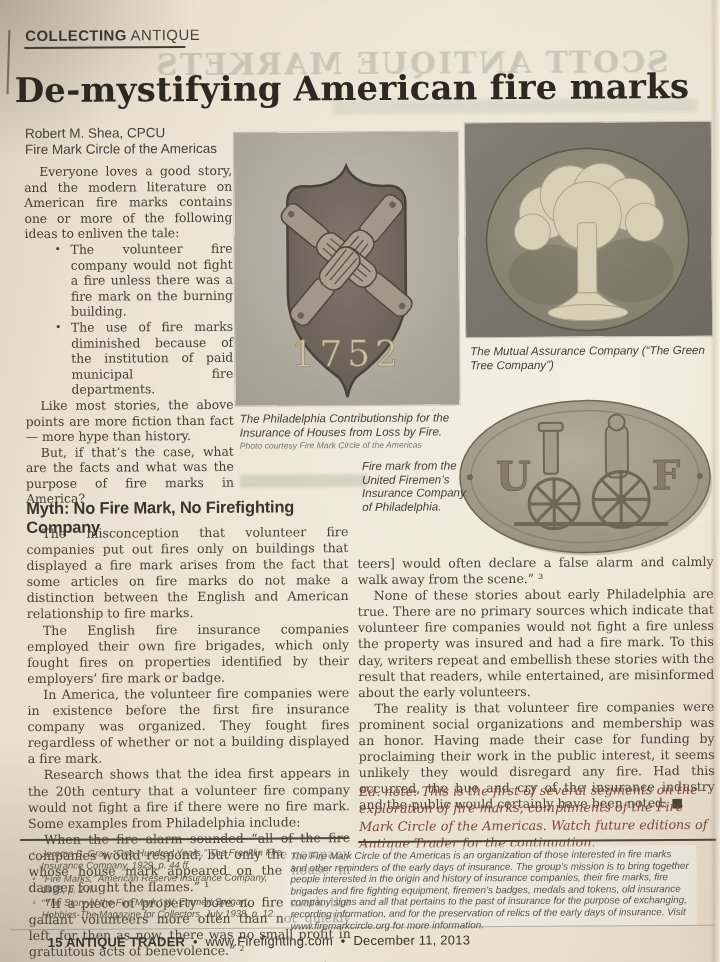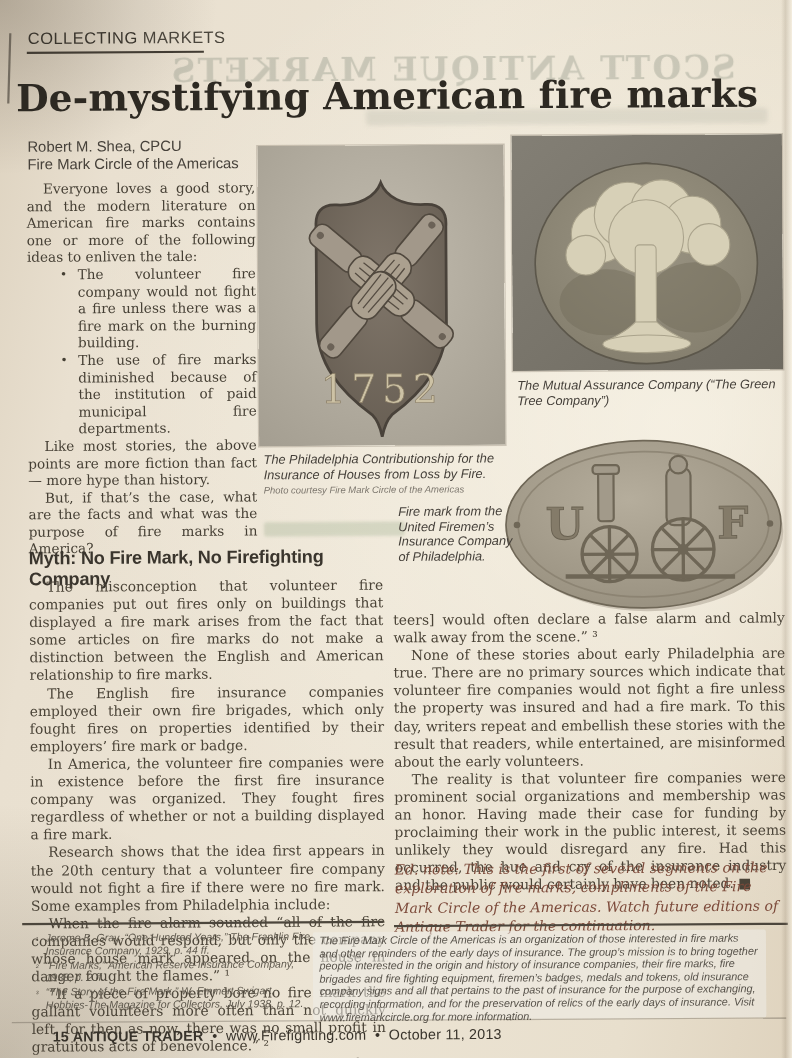--- a/index.html
+++ b/index.html
@@ -19,21 +19,21 @@
   .page::after{ 
     content:"";position:absolute;top:0;right:0;width:10px;height:100%;
     background:linear-gradient(90deg,rgba(120,105,85,0) 0%,rgba(120,105,85,.18) 40%,rgba(255,250,238,.5) 100%);
   }
   .tilt{position:absolute;inset:0;transform:rotate(-0.35deg);transform-origin:360px 480px;}
 
   .abs{position:absolute;}
 
   
   .kicker{left:28px;top:25px;font-size:15px;color:#3a352d;letter-spacing:.4px;}
-  .kicker b{font-weight:normal;}
+  .kicker b{font-weight:bold;}
   .kicker span{font-weight:normal;color:#4a453c;}
   .kicker-rule{left:27px;top:45px;width:161px;height:2px;background:#423c33;}
   .reg-line{left:10px;top:28px;width:2px;height:64px;background:rgba(70,64,56,.65);transform:rotate(2deg);}
 
   
   .ghost-title{
     left:118px;top:46px;width:592px;height:46px;text-align:center;
     font-family:"DejaVu Serif",serif;font-weight:bold;font-size:30px;letter-spacing:2px;
     color:rgba(148,152,138,.40);transform:scaleX(-1);filter:blur(.7px);
   }
@@ -102,21 +102,21 @@
   .footer .sep{margin:0 4px;}
 </style>
 </head>
 <body>
 
 <div class="page">
   <div class="tilt">
 
     <div class="abs kicker">
       <b>COLLECTING</b>
-      <span>MARKETS</span>
+      <span>ANTIQUE</span>
     </div>
     <div class="abs kicker-rule"></div>
     <div class="abs reg-line"></div>
 
     <div class="abs ghost-title">SCOTT ANTIQUE MARKETS</div>
     <div class="abs ghost-bar" style="left:335px;top:100px;width:365px;height:14px;"></div>
     <div class="abs ghost-green" style="left:240px;top:474px;width:128px;height:13px;"></div>
     <div class="abs ghost-green" style="left:575px;top:446px;width:118px;height:11px;opacity:.6;"></div>
 
     <div class="abs title">De-mystifying American fire marks</div>
@@ -272,17 +272,17 @@
     </div>
 
     <div class="abs infobox">The Fire Mark Circle of the Americas is an organization of those interested in fire marks and other reminders of the early days of insurance. The group’s mission is to bring together people interested in the origin and history of insurance companies, their fire marks, fire brigades and fire fighting equipment, firemen’s badges, medals and tokens, old insurance company signs and all that pertains to the past of insurance for the purpose of exchanging, recording information, and for the preservation of relics of the early days of insurance. Visit www.firemarkcircle.org for more information.</div>
 
     <div class="abs footer-rule"></div>
     <div class="abs footer">
       <b>15 ANTIQUE TRADER</b>
       <span class="sep">•</span>
       <span>www.Firefighting.com</span>
       <span class="sep">•</span>
-      <span>October 11, 2013</span>
+      <span>December 11, 2013</span>
     </div>
 
   </div>
 </div>
 
 </body></html>

